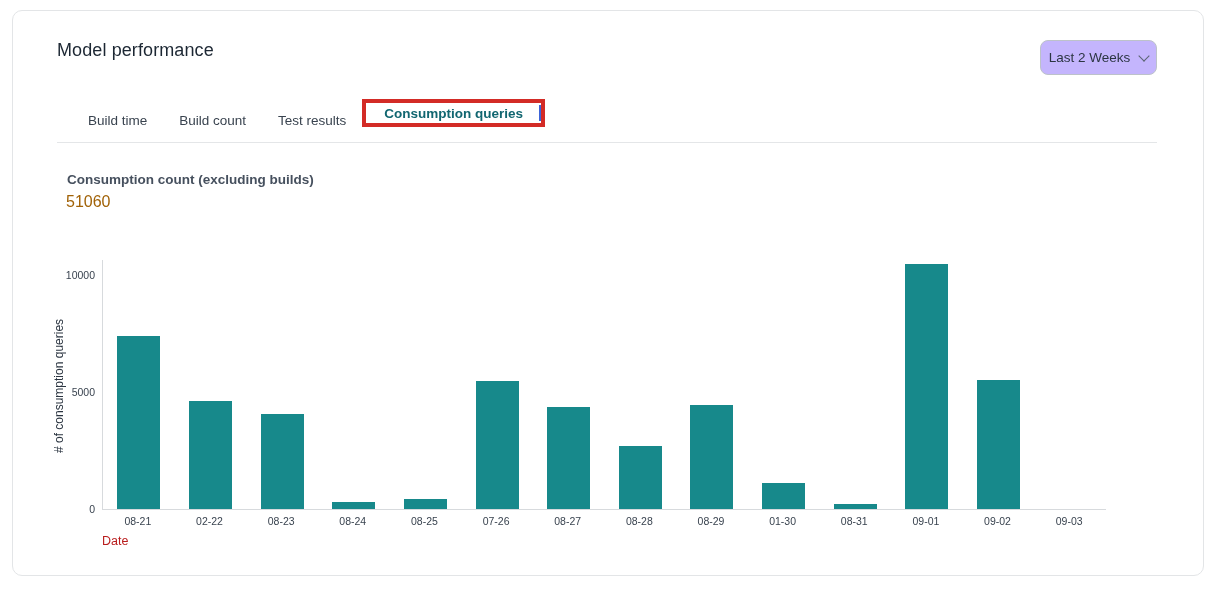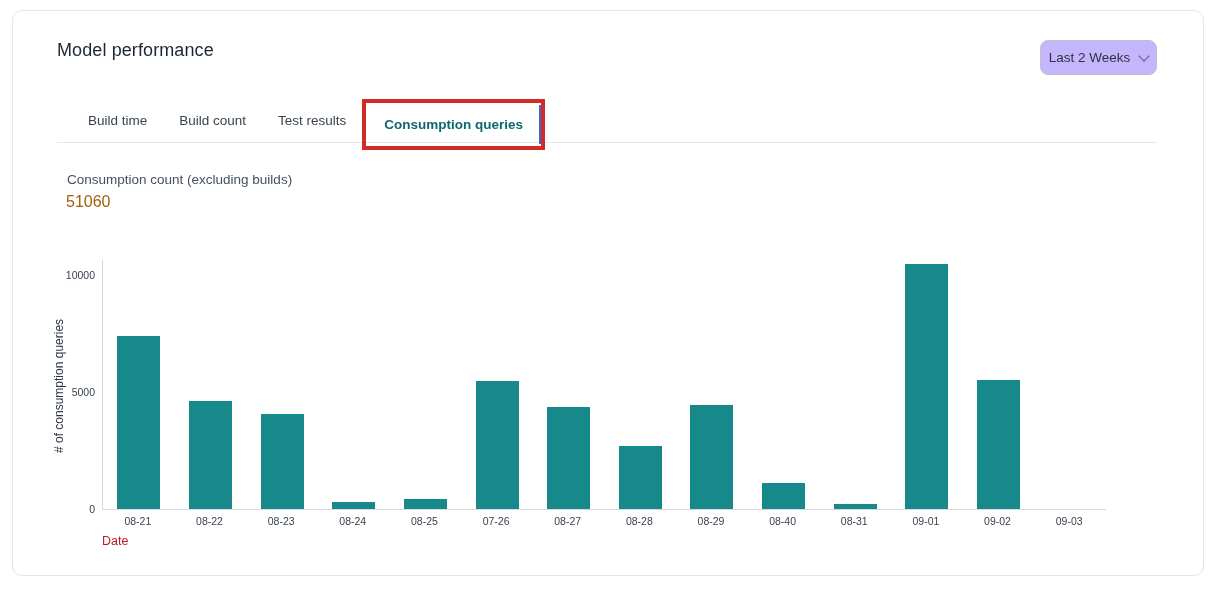--- a/index.html
+++ b/index.html
@@ -31,33 +31,33 @@
   .tab-bar{
     position:absolute;left:57px;top:99px;width:1100px;height:44px;
     border-bottom:1px solid #E4E6E8;display:flex;align-items:center;
     padding-left:15px;box-sizing:border-box;gap:0;
   }
   .tab{
     padding:0 16px;font-size:13.5px;color:#39434F;cursor:pointer;
     white-space:nowrap;
   }
   .tab-active-box{
-    border:4px solid #D32B26;height:51px;box-sizing:border-box;
+    border:4px solid #D32B26;height:28px;box-sizing:border-box;
     display:flex;align-items:center;padding:0 18px;position:relative;
     align-self:flex-start;margin-top:0;
   }
   .tab-active{
     font-size:13.5px;font-weight:bold;color:#116670;cursor:pointer;
     white-space:nowrap;
   }
   .focus-edge{
     position:absolute;right:0;top:2px;bottom:2px;width:2px;background:#3D64D8;
   }
   .metric-label{
-    position:absolute;left:67px;top:172px;font-size:13.5px;color:#46505E;
+    position:absolute;left:67px;top:172px;font-size:13.5px;color:#46505E;font-weight:bold;
   }
   .metric-value{
     position:absolute;left:66px;top:193px;font-size:16px;color:#a16207;
   }
   .y-axis-title{
     position:absolute;left:52px;top:262px;height:248px;
     writing-mode:vertical-rl;transform:rotate(180deg);
     display:flex;align-items:center;justify-content:center;
     font-size:12px;color:#2A3440;
   }
@@ -151,27 +151,27 @@
     </div>
     <div class="bar-slot">
       <div class="bar" style="height: 129px; background: rgb(23, 137, 139);"></div>
     </div>
     <div class="bar-slot">
       <div class="bar" style="height: 0px; background: rgb(23, 137, 139);"></div>
     </div>
   </div>
 <div class="xlabels" id="xlabels">
     <div class="xlabel">08-21</div>
-    <div class="xlabel">08-22</div>
+    <div class="xlabel">02-22</div>
     <div class="xlabel">08-23</div>
     <div class="xlabel">08-24</div>
     <div class="xlabel">08-25</div>
     <div class="xlabel">07-26</div>
     <div class="xlabel">08-27</div>
     <div class="xlabel">08-28</div>
     <div class="xlabel">08-29</div>
-    <div class="xlabel">08-40</div>
+    <div class="xlabel">01-30</div>
     <div class="xlabel">08-31</div>
     <div class="xlabel">09-01</div>
     <div class="xlabel">09-02</div>
     <div class="xlabel">09-03</div>
   </div>
 <div class="x-axis-title">Date</div>
 
 </body></html>

